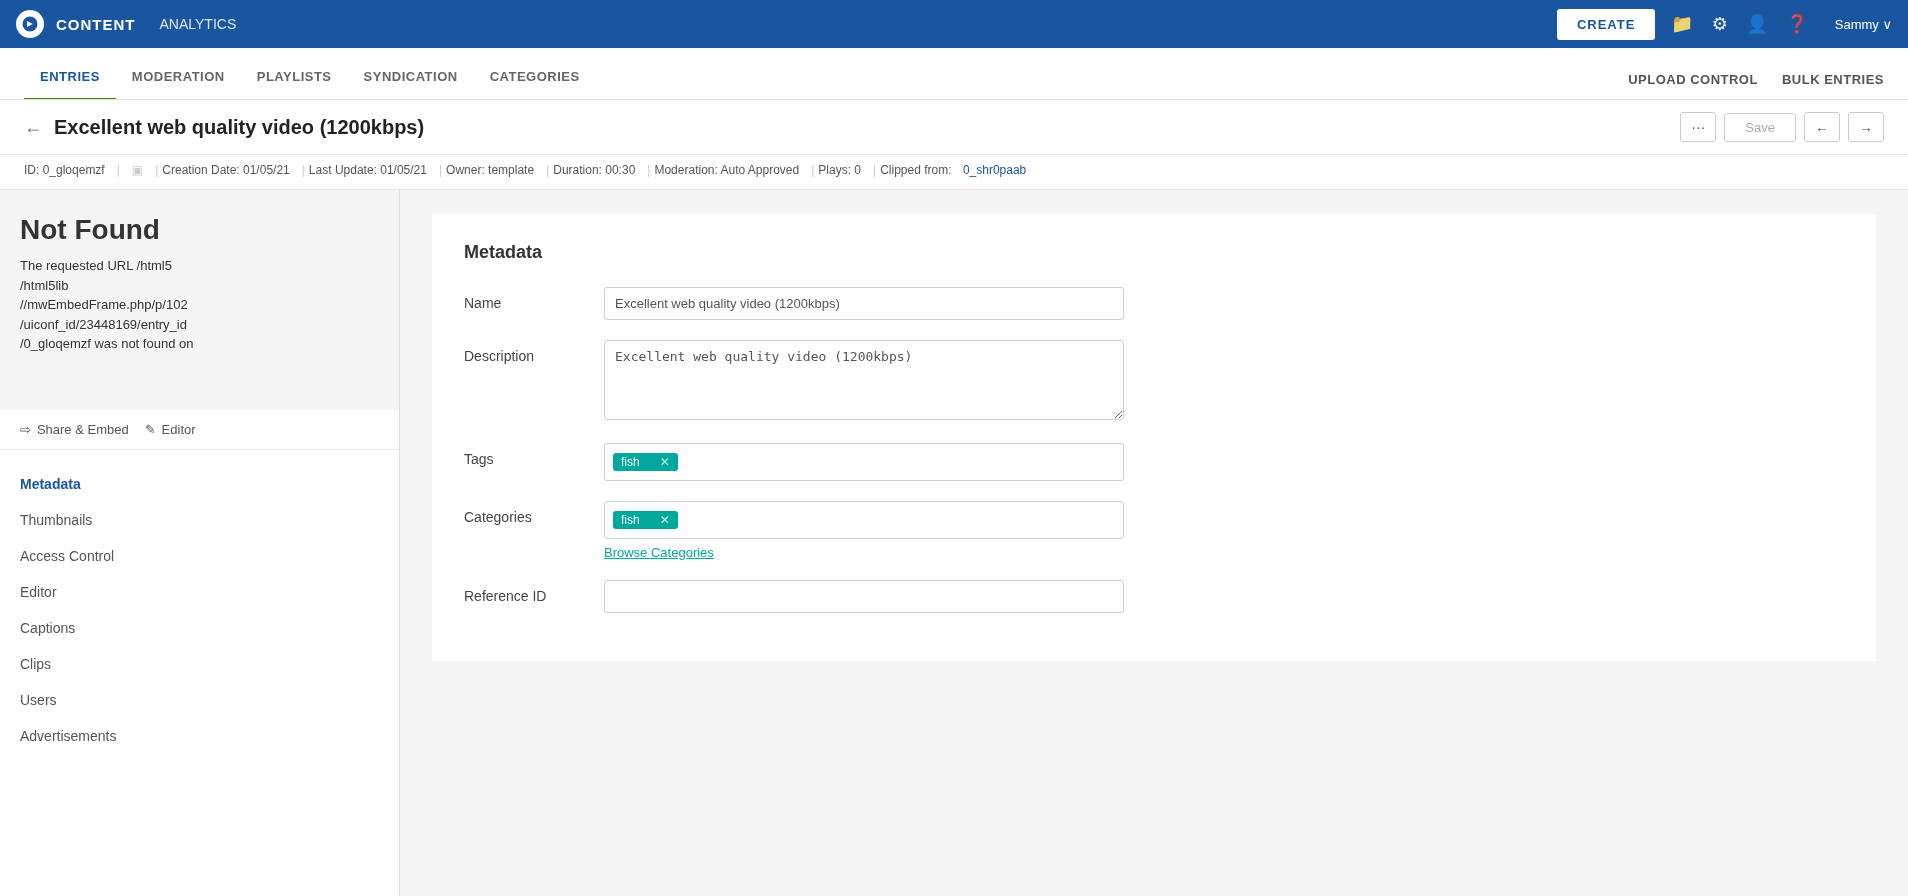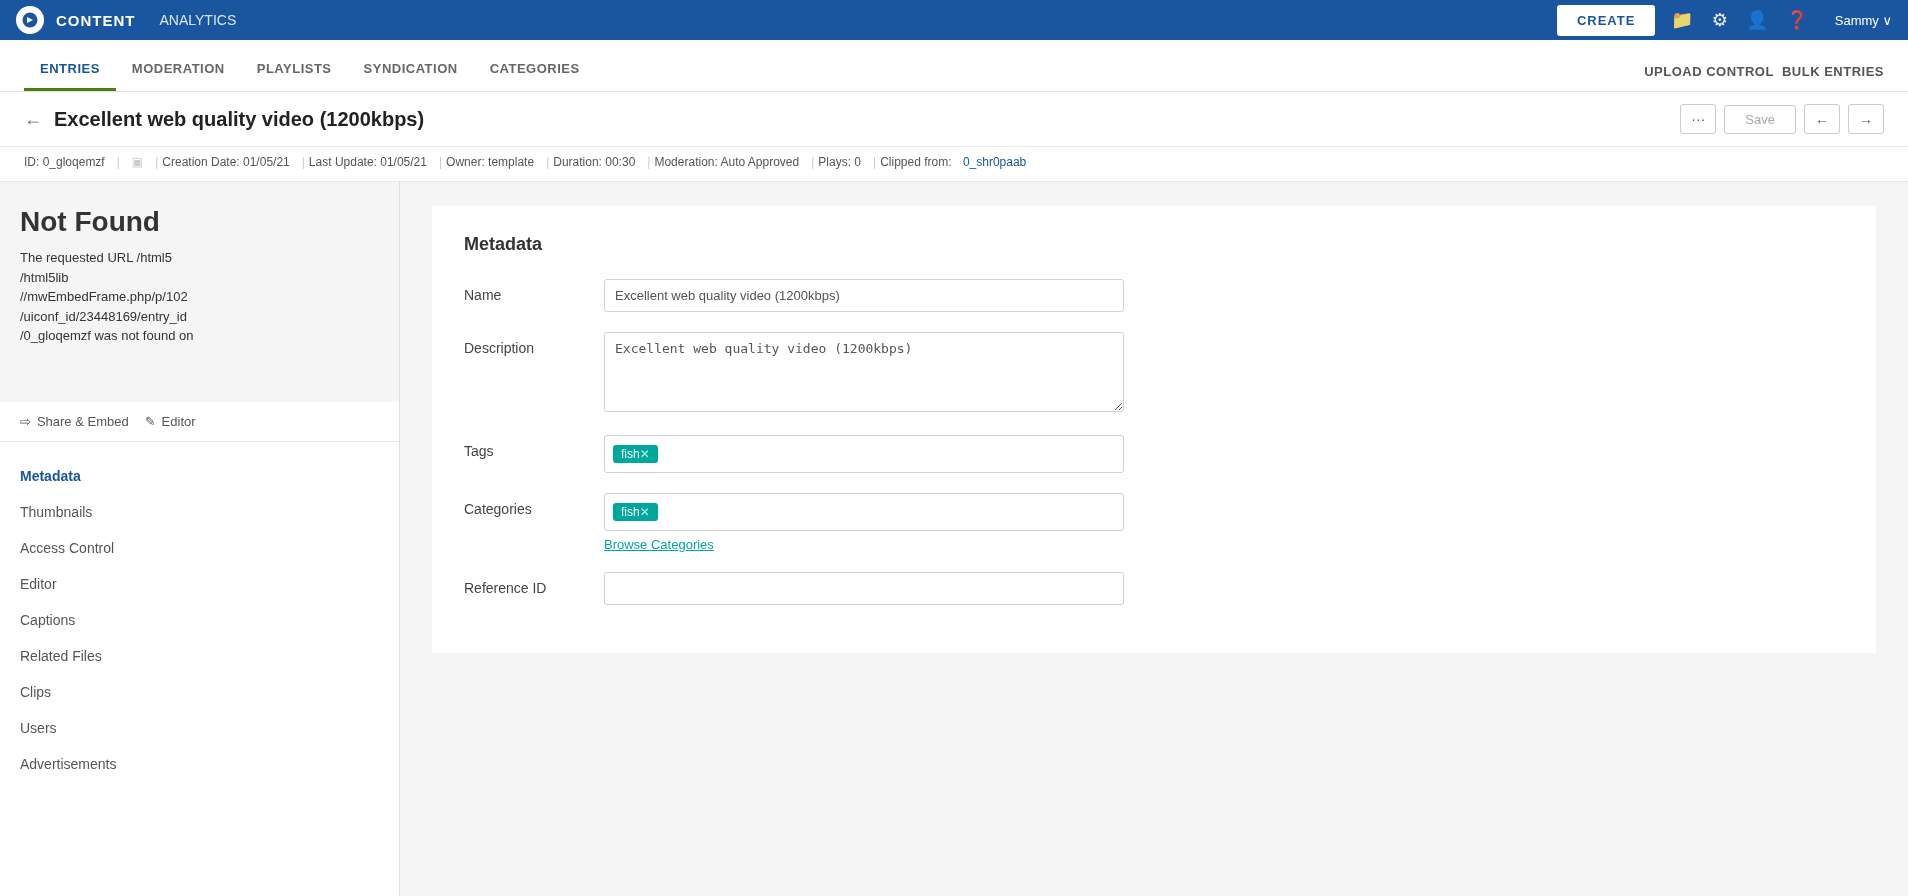--- a/index.html
+++ b/index.html
@@ -1,21 +1,21 @@
 <!DOCTYPE html>
 <html><head>
   <meta charset="utf-8">
   <style>
     * { box-sizing: border-box; margin: 0; padding: 0; }
     body { font-family: Arial, sans-serif; font-size: 13px; background: #f0f0f0; color: #333; }
 
     
     .top-nav {
       background: #1a56a0;
-      height: 40px;
+      height: 48px;
       display: flex;
       align-items: center;
       padding: 0 16px;
       color: white;
     }
     .top-nav-logo {
       width: 28px; height: 28px;
       background: white;
       border-radius: 50%;
       display: flex; align-items: center; justify-content: center;
@@ -56,24 +56,24 @@
       justify-content: space-between;
     }
     .sub-nav-left { display: flex; gap: 0; }
     .sub-nav-tab {
       padding: 0 16px 12px;
       font-size: 13px; font-weight: 600; color: #666;
       cursor: pointer; letter-spacing: 0.5px;
       border-bottom: 3px solid transparent;
     }
     .sub-nav-tab.active {
-      color: #1a56a0; border-bottom: 3px solid #4d7c0f;
+      color: #1a56a0; border-bottom: 1px solid #4d7c0f;
     }
     .sub-nav-right {
-      display: flex; gap: 8px; align-items: center; padding-bottom: 12px; text-align: center;
+      display: flex; gap: 24px; align-items: center; padding-bottom: 12px; text-align: center;
     }
     .sub-nav-right-link {
       font-size: 13px; font-weight: 600; color: #555; cursor: pointer; letter-spacing: 0.5px;
     }
 
     
     .entry-header {
       background: white;
       padding: 12px 24px;
       display: flex;
@@ -200,21 +200,21 @@
     }
     .tags-input {
       width: 100%; padding: 6px 8px;
       border: 1px solid #d0d0d0; border-radius: 3px;
       display: flex; align-items: center; flex-wrap: wrap; gap: 6px;
       min-height: 38px; background: white;
     }
     .tag-chip {
       background: #00a79d; color: white;
       border-radius: 3px; padding: 2px 8px;
-      font-size: 12px; display: flex; align-items: center; gap: 0;
+      font-size: 12px; display: flex; align-items: center; gap: 20px;
     }
     .tag-chip-x {
       cursor: pointer; font-size: 12px; opacity: 0.8;
     }
     .browse-link {
       color: #00a79d; text-decoration: underline; cursor: pointer;
       font-size: 13px; margin-top: 6px; display: inline-block;
     }
   </style>
 </head>
@@ -304,21 +304,20 @@
         <span>Editor</span>
       </div>
     </div>
 
     <div class="sidebar-nav">
       <div class="sidebar-nav-item active">Metadata</div>
       <div class="sidebar-nav-item">Thumbnails</div>
       <div class="sidebar-nav-item">Access Control</div>
       <div class="sidebar-nav-item">Editor</div>
       <div class="sidebar-nav-item">Captions</div>
-      <div class="sidebar-nav-item">Related Files</div>
       <div class="sidebar-nav-item">Clips</div>
       <div class="sidebar-nav-item">Users</div>
       <div class="sidebar-nav-item">Advertisements</div>
     </div>
   </div>
 
   <div class="right-panel">
     <div class="metadata-section">
       <div class="metadata-title">Metadata</div>
 

